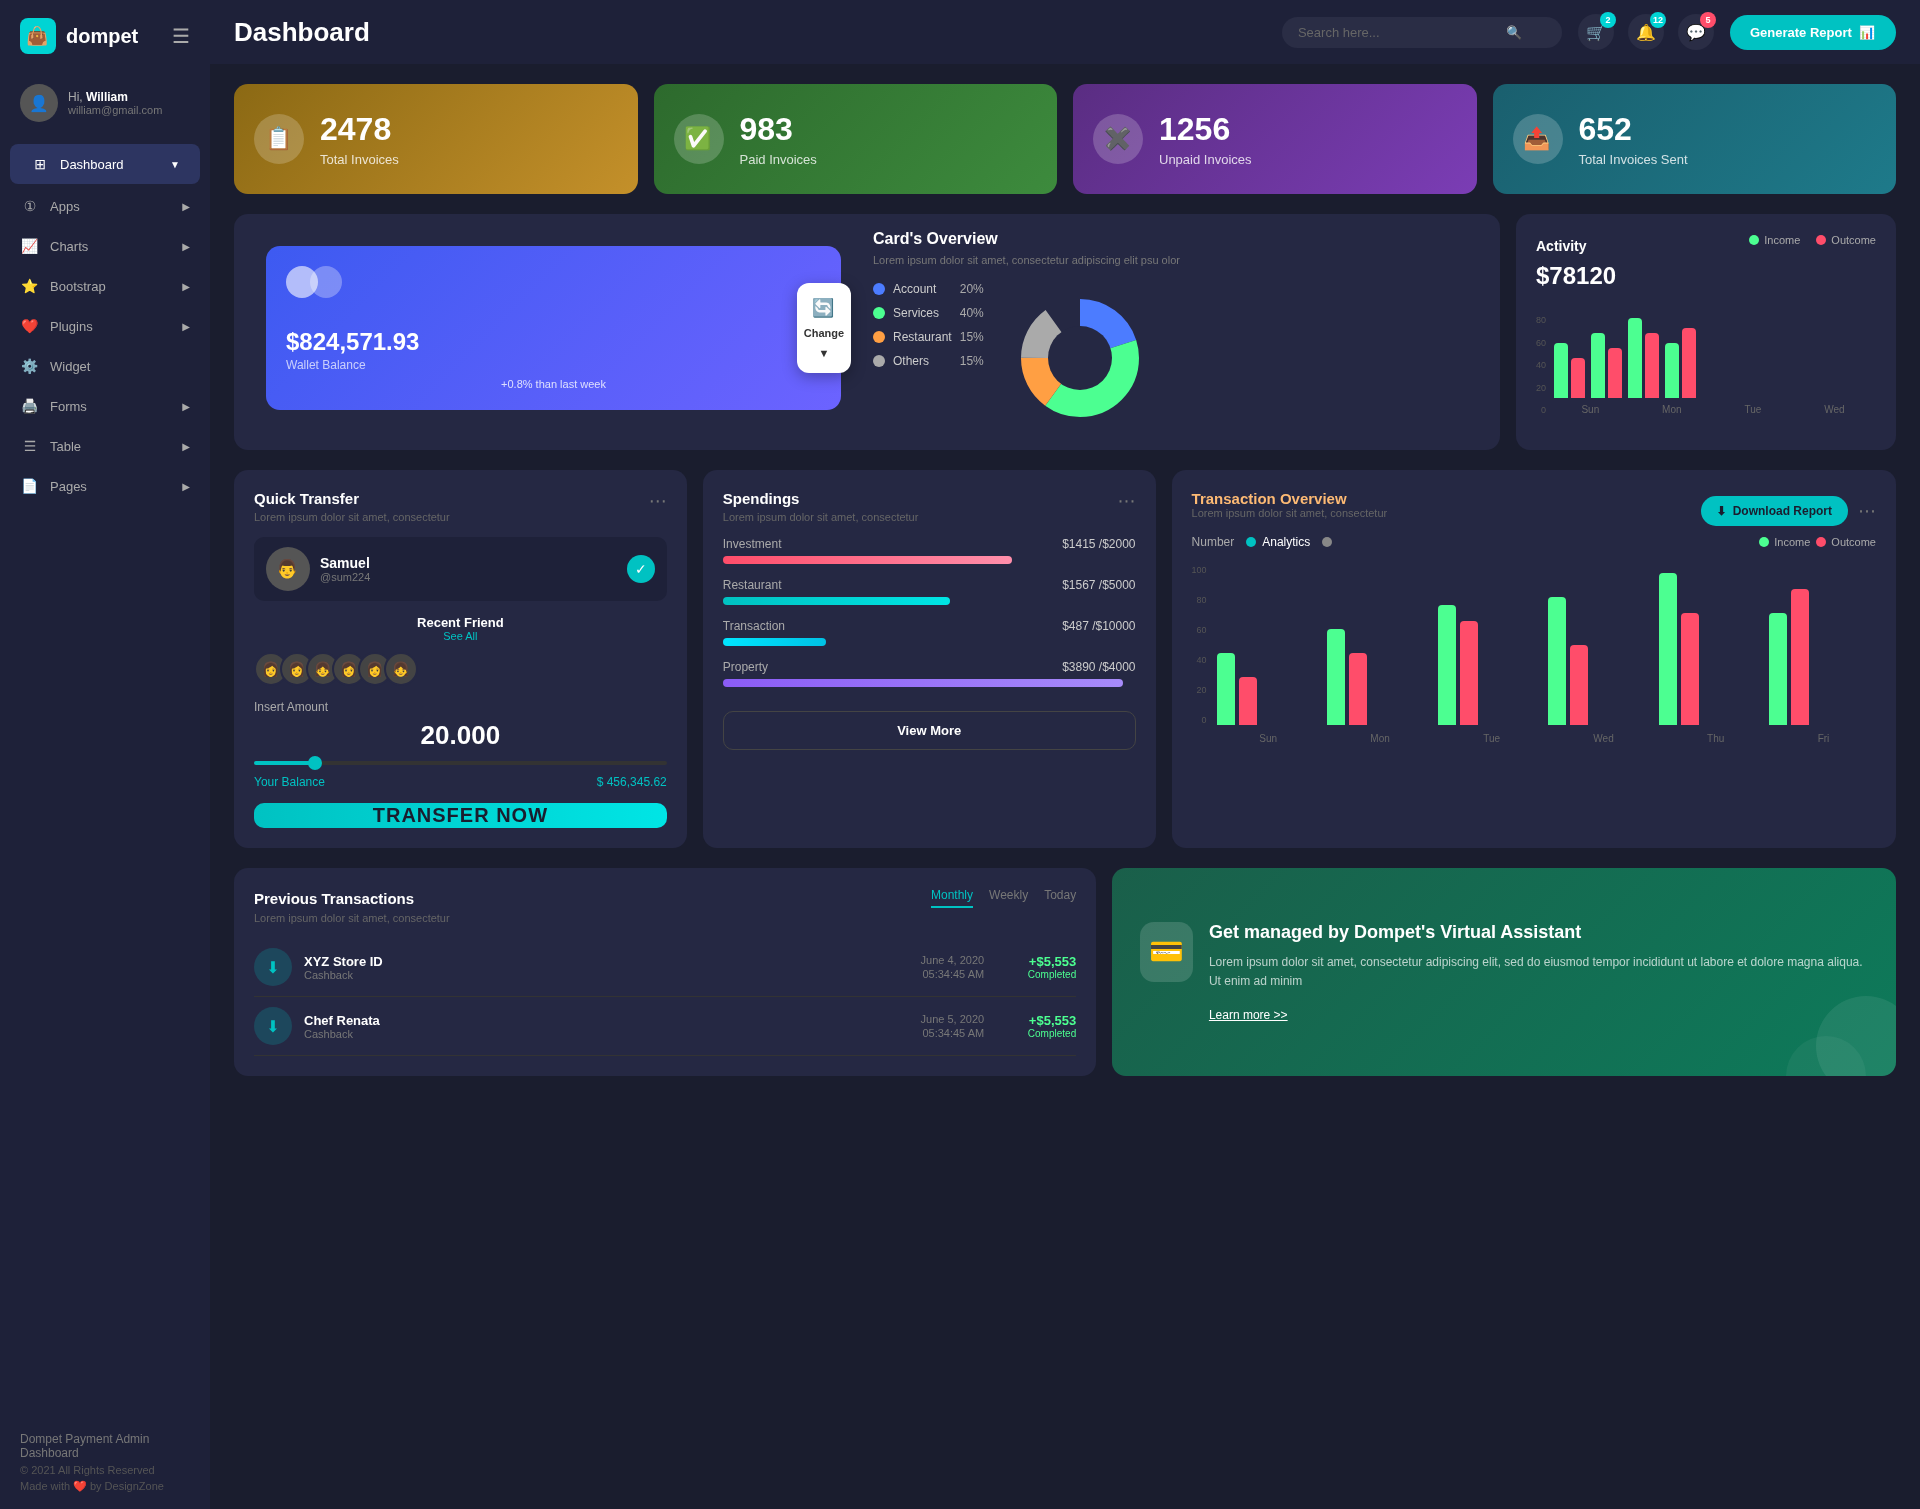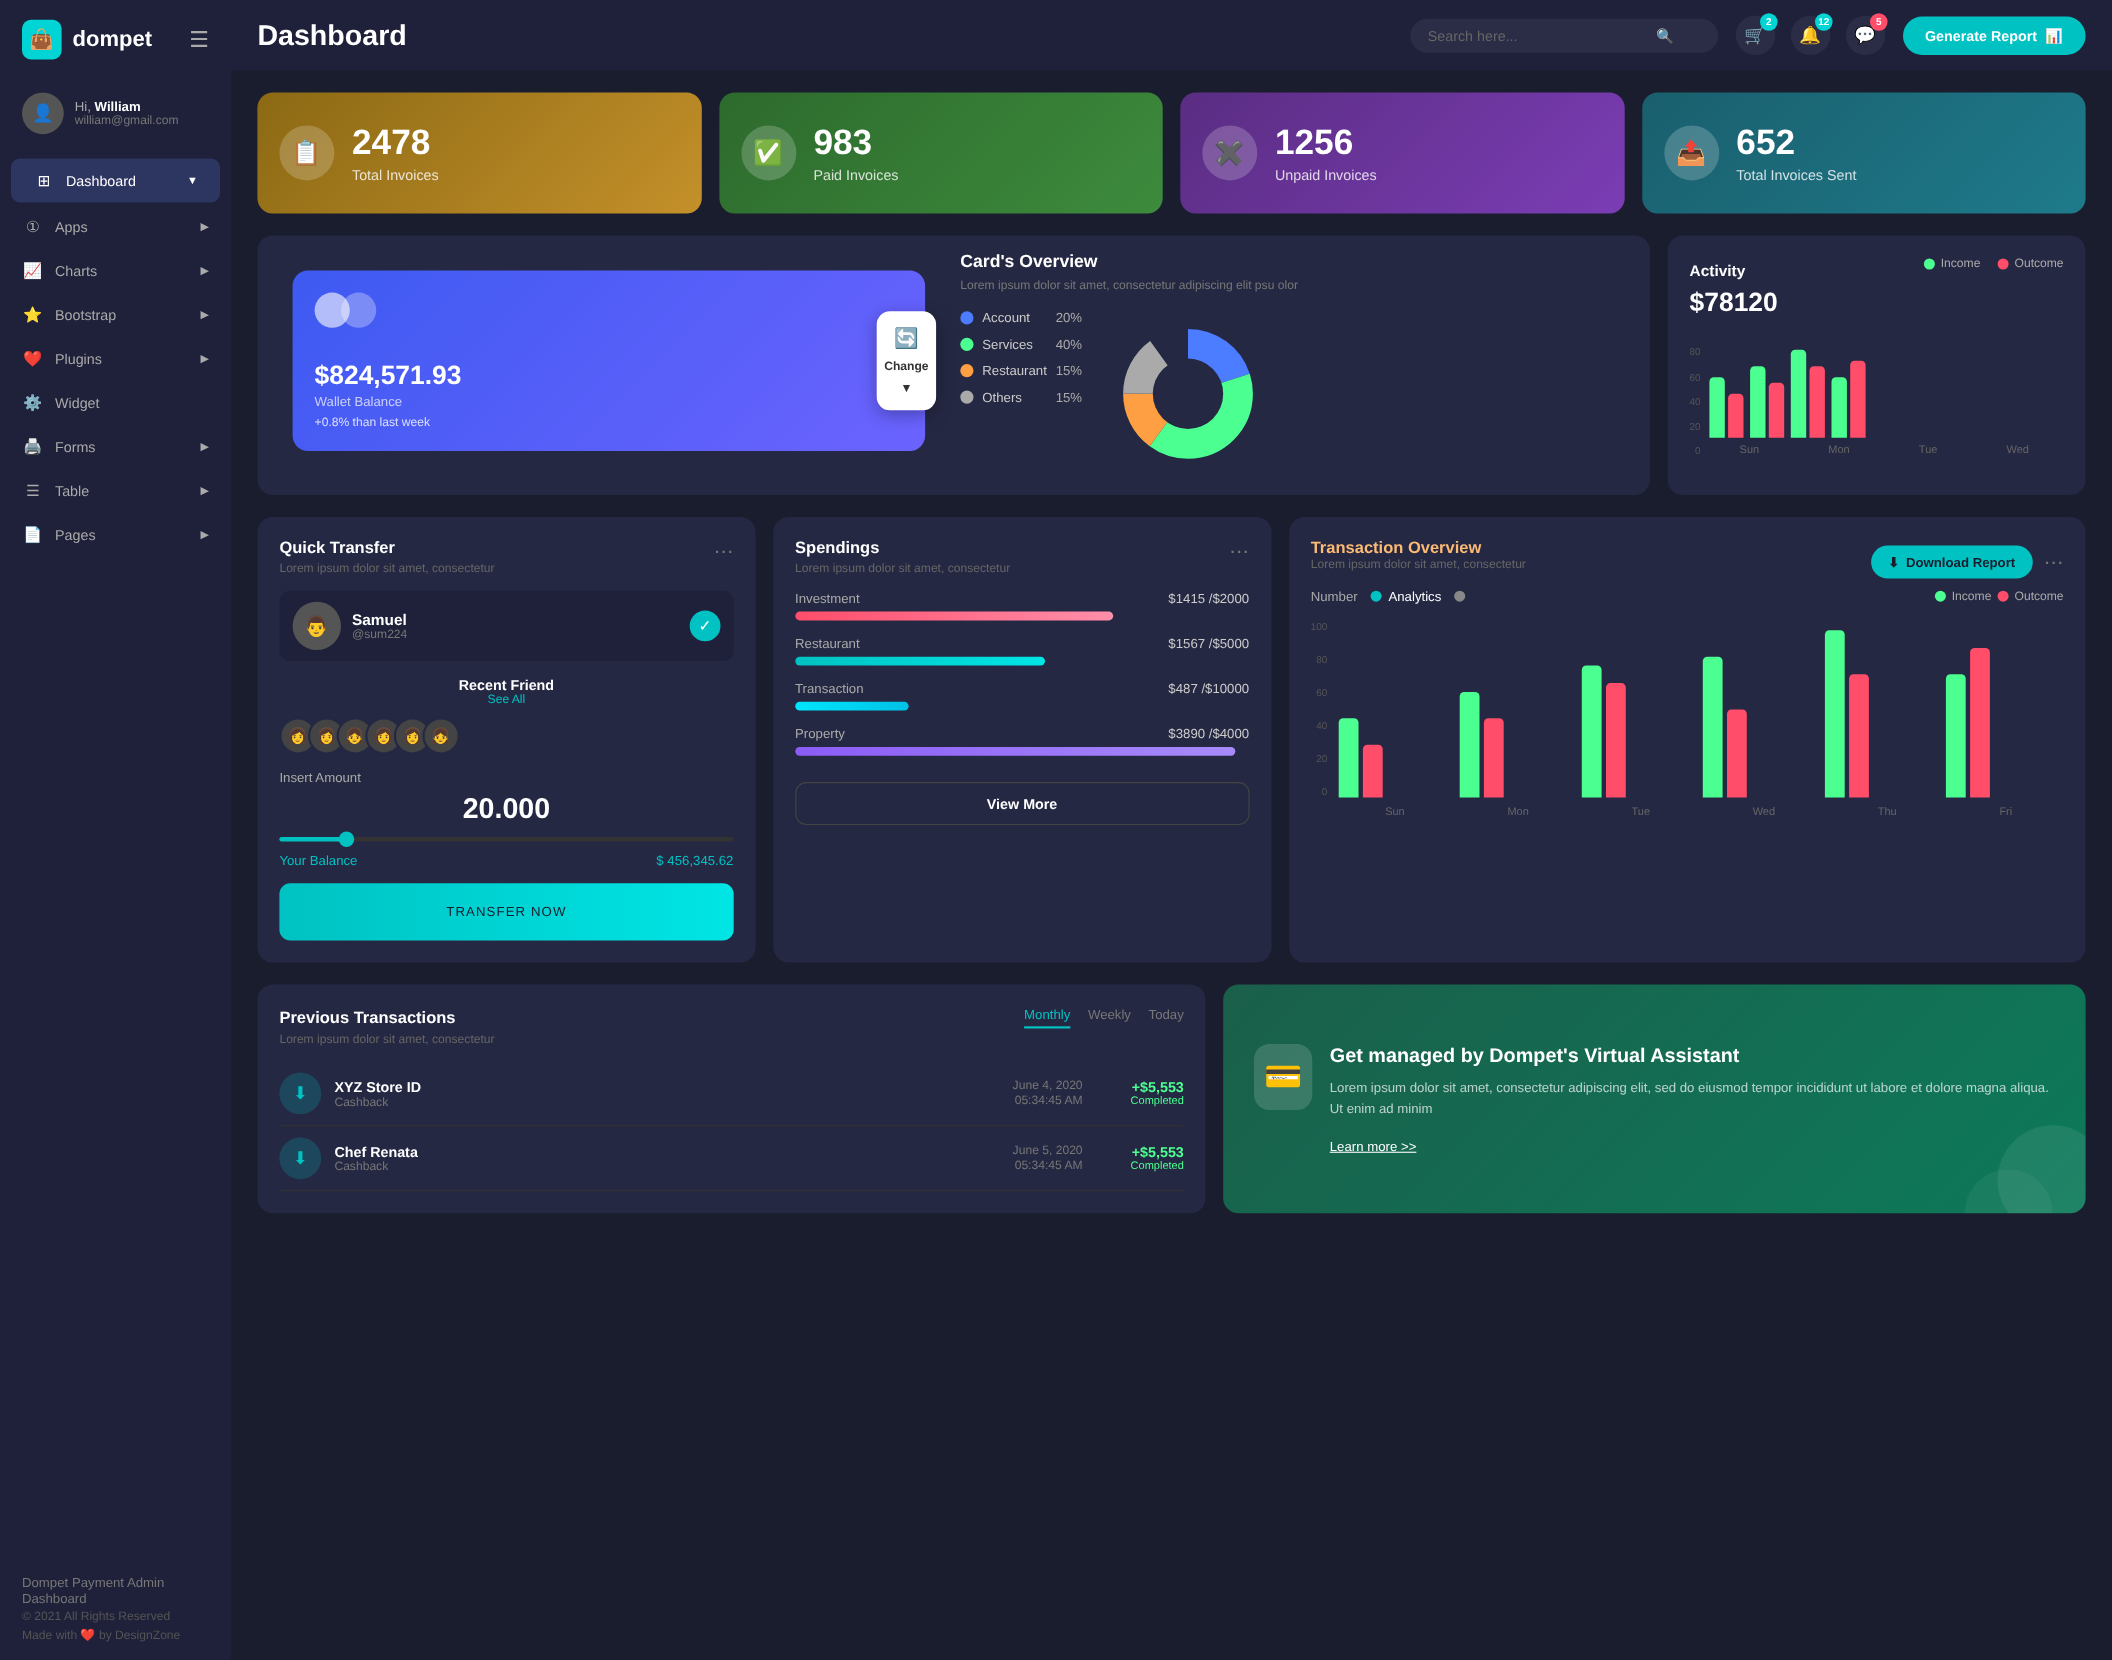--- a/index.html
+++ b/index.html
@@ -57,21 +57,21 @@
     .stat-card-info .label { font-size: 13px; color: rgba(255,255,255,0.8); margin-top: 4px; }
 
     
     .mid-section { display: grid; grid-template-columns: 1fr 380px; gap: 16px; margin-bottom: 20px; }
     .wallet-card { background: linear-gradient(135deg, #3d5af1, #6c63ff); border-radius: 14px; margin: 16px; padding: 20px; position: relative; min-height: 160px; }
     .wallet-logo { display: flex; gap: 4px; margin-bottom: 30px; }
     .circle1 { width: 32px; height: 32px; border-radius: 50%; background: rgba(255,255,255,0.6); }
     .circle2 { width: 32px; height: 32px; border-radius: 50%; background: rgba(255,255,255,0.3); margin-left: -12px; }
     .wallet-balance { font-size: 24px; font-weight: 700; color: #fff; }
     .wallet-label { font-size: 12px; color: rgba(255,255,255,0.7); margin-top: 2px; }
-    .wallet-change { font-size: 11px; color: rgba(255,255,255,0.8); margin-top: 6px; }
+    .wallet-change { font-size: 11px; color: rgba(255,255,255,0.8); margin-top: 6px; text-align: center; }
     .change-btn { position: absolute; right: -10px; top: 50%; transform: translateY(-50%); background: #fff; border-radius: 12px; width: 54px; height: 90px; display: flex; flex-direction: column; align-items: center; justify-content: center; gap: 8px; color: #333; font-size: 11px; font-weight: 600; cursor: pointer; box-shadow: 0 4px 15px rgba(0,0,0,0.3); }
     .change-icon { font-size: 18px; color: #6c63ff; }
     .overview-title { font-size: 16px; font-weight: 700; color: #fff; margin-bottom: 6px; }
     .overview-desc { font-size: 11px; color: #777; margin-bottom: 16px; }
     .legend-item { display: flex; align-items: center; gap: 8px; margin-bottom: 10px; }
     .legend-dot { width: 12px; height: 12px; border-radius: 50%; flex-shrink: 0; }
     .legend-name { color: #ccc; font-size: 12px; flex: 1; }
     .legend-pct { color: #aaa; font-size: 12px; }
     .donut-area { display: flex; align-items: center; justify-content: center; padding: 16px; }
 
@@ -107,21 +107,21 @@
     .friend-avatars { display: flex; margin-bottom: 14px; }
     .friend-avatar { width: 34px; height: 34px; border-radius: 50%; background: #444; margin-right: -8px; border: 2px solid #252843; display: flex; align-items: center; justify-content: center; font-size: 14px; }
     .amount-label { font-size: 12px; color: #aaa; margin-bottom: 6px; }
     .amount-value { font-size: 26px; font-weight: 700; color: #fff; text-align: center; margin-bottom: 10px; }
     .slider-track { height: 4px; background: #333; border-radius: 4px; position: relative; margin-bottom: 10px; }
     .slider-fill { height: 4px; background: #00c2c2; border-radius: 4px; width: 15%; }
     .slider-thumb { width: 14px; height: 14px; border-radius: 50%; background: #00c2c2; position: absolute; left: 13%; top: -5px; }
     .balance-row { display: flex; justify-content: space-between; align-items: center; margin-bottom: 14px; }
     .balance-label { font-size: 12px; color: #00c2c2; }
     .balance-value { font-size: 12px; color: #00c2c2; }
-    .transfer-btn { width: 100%; background: linear-gradient(90deg, #00c2c2, #00e5e5); color: #1a1d2e; border: none; border-radius: 10px; padding: 19px; font-size: 12px; font-weight: 400; cursor: pointer; letter-spacing: 1px; }
+    .transfer-btn { width: 100%; background: linear-gradient(90deg, #00c2c2, #00e5e5); color: #1a1d2e; border: none; border-radius: 10px; padding: 1px; font-size: 20px; font-weight: 700; cursor: pointer; letter-spacing: 1px; }
 
     .spendings-card { background: #252843; border-radius: 14px; padding: 20px; }
     .spending-item { margin-bottom: 14px; }
     .spending-header { display: flex; justify-content: space-between; margin-bottom: 5px; }
     .spending-name { font-size: 12px; color: #aaa; }
     .spending-amount { font-size: 12px; color: #ccc; }
     .spending-bar { height: 8px; border-radius: 6px; }
     .spending-bar.pink { background: linear-gradient(90deg, #ff4d6a, #ff8fab); }
     .spending-bar.teal { background: linear-gradient(90deg, #00c2c2, #00e5e5); }
     .spending-bar.cyan { background: linear-gradient(90deg, #00e5ff, #00c2e5); }

